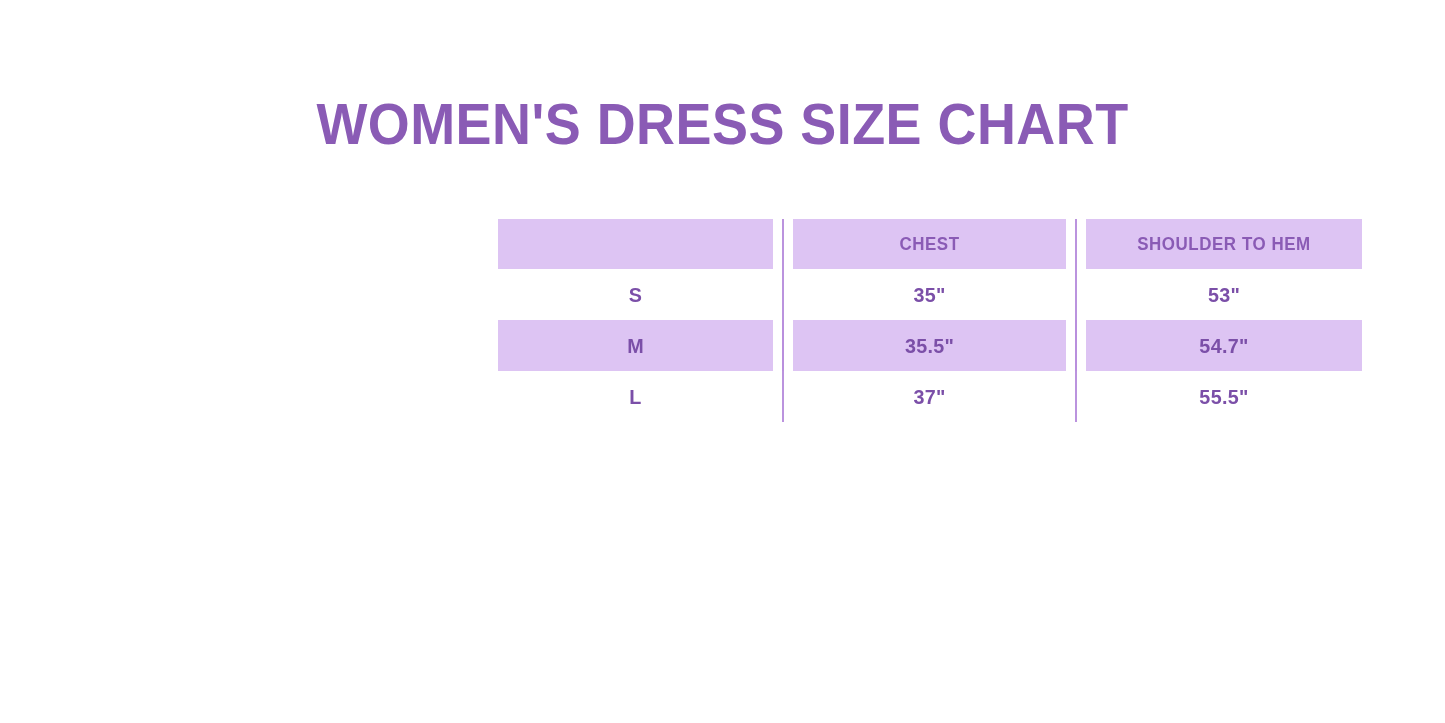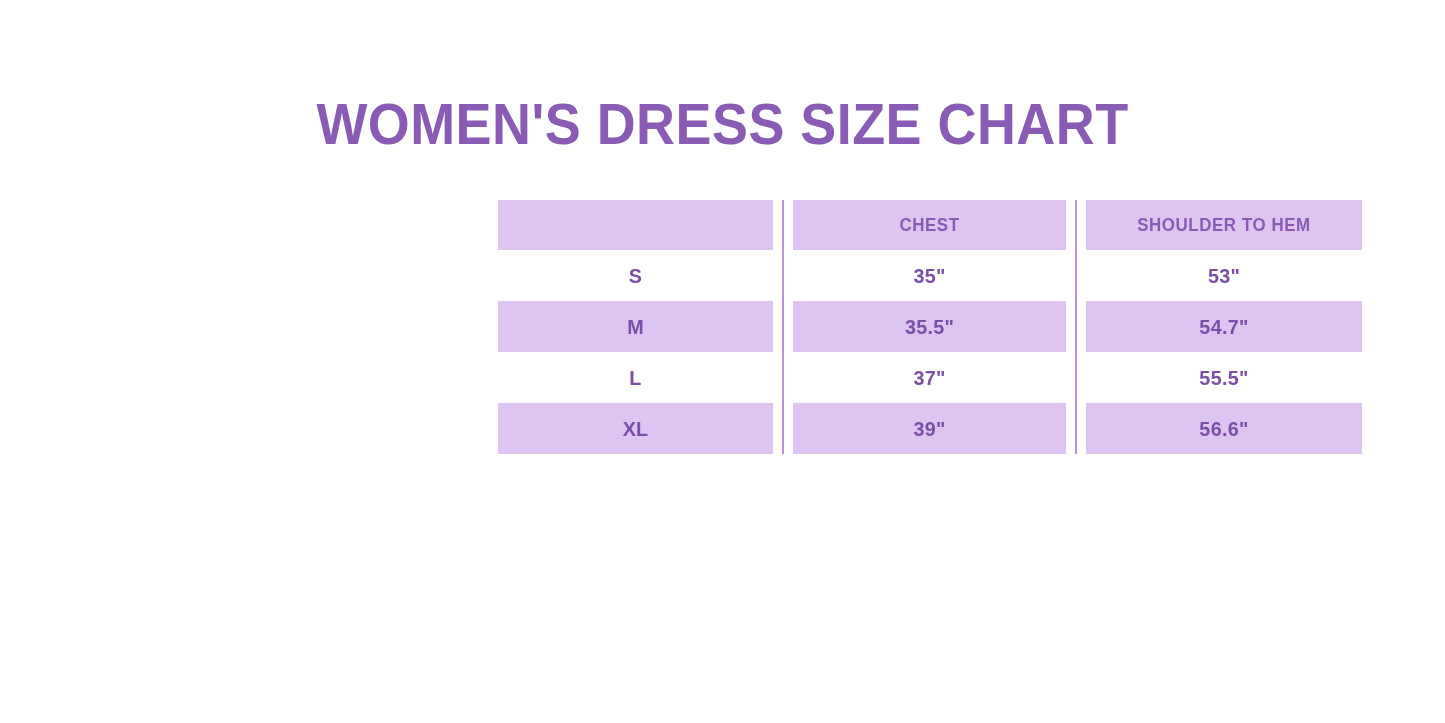--- a/index.html
+++ b/index.html
@@ -28,21 +28,21 @@
     color: #8a5bb5;
     transform: scaleX(0.93);
     transform-origin: center top;
     white-space: nowrap;
     line-height: 1.05;
   }
 
   #size-table-wrap {
     position: absolute;
     left: 489px;
-    top: 200px;
+    top: 219px;
     width: 882px;
     height: 353px;
   }
 
   table.size-table {
     width: 882px;
     border-collapse: collapse;
     table-layout: fixed;
   }
 
@@ -123,20 +123,15 @@
       <tr class="row-even">
         <td class="cell-size">M</td>
         <td class="cell-chest">35.5"</td>
         <td class="cell-hem">54.7"</td>
       </tr>
       <tr class="row-odd">
         <td class="cell-size">L</td>
         <td class="cell-chest">37"</td>
         <td class="cell-hem">55.5"</td>
       </tr>
-      <tr class="row-even">
-        <td class="cell-size">XL</td>
-        <td class="cell-chest">39"</td>
-        <td class="cell-hem">56.6"</td>
-      </tr>
     </tbody>
   </table>
 </div>
 
 </body></html>

